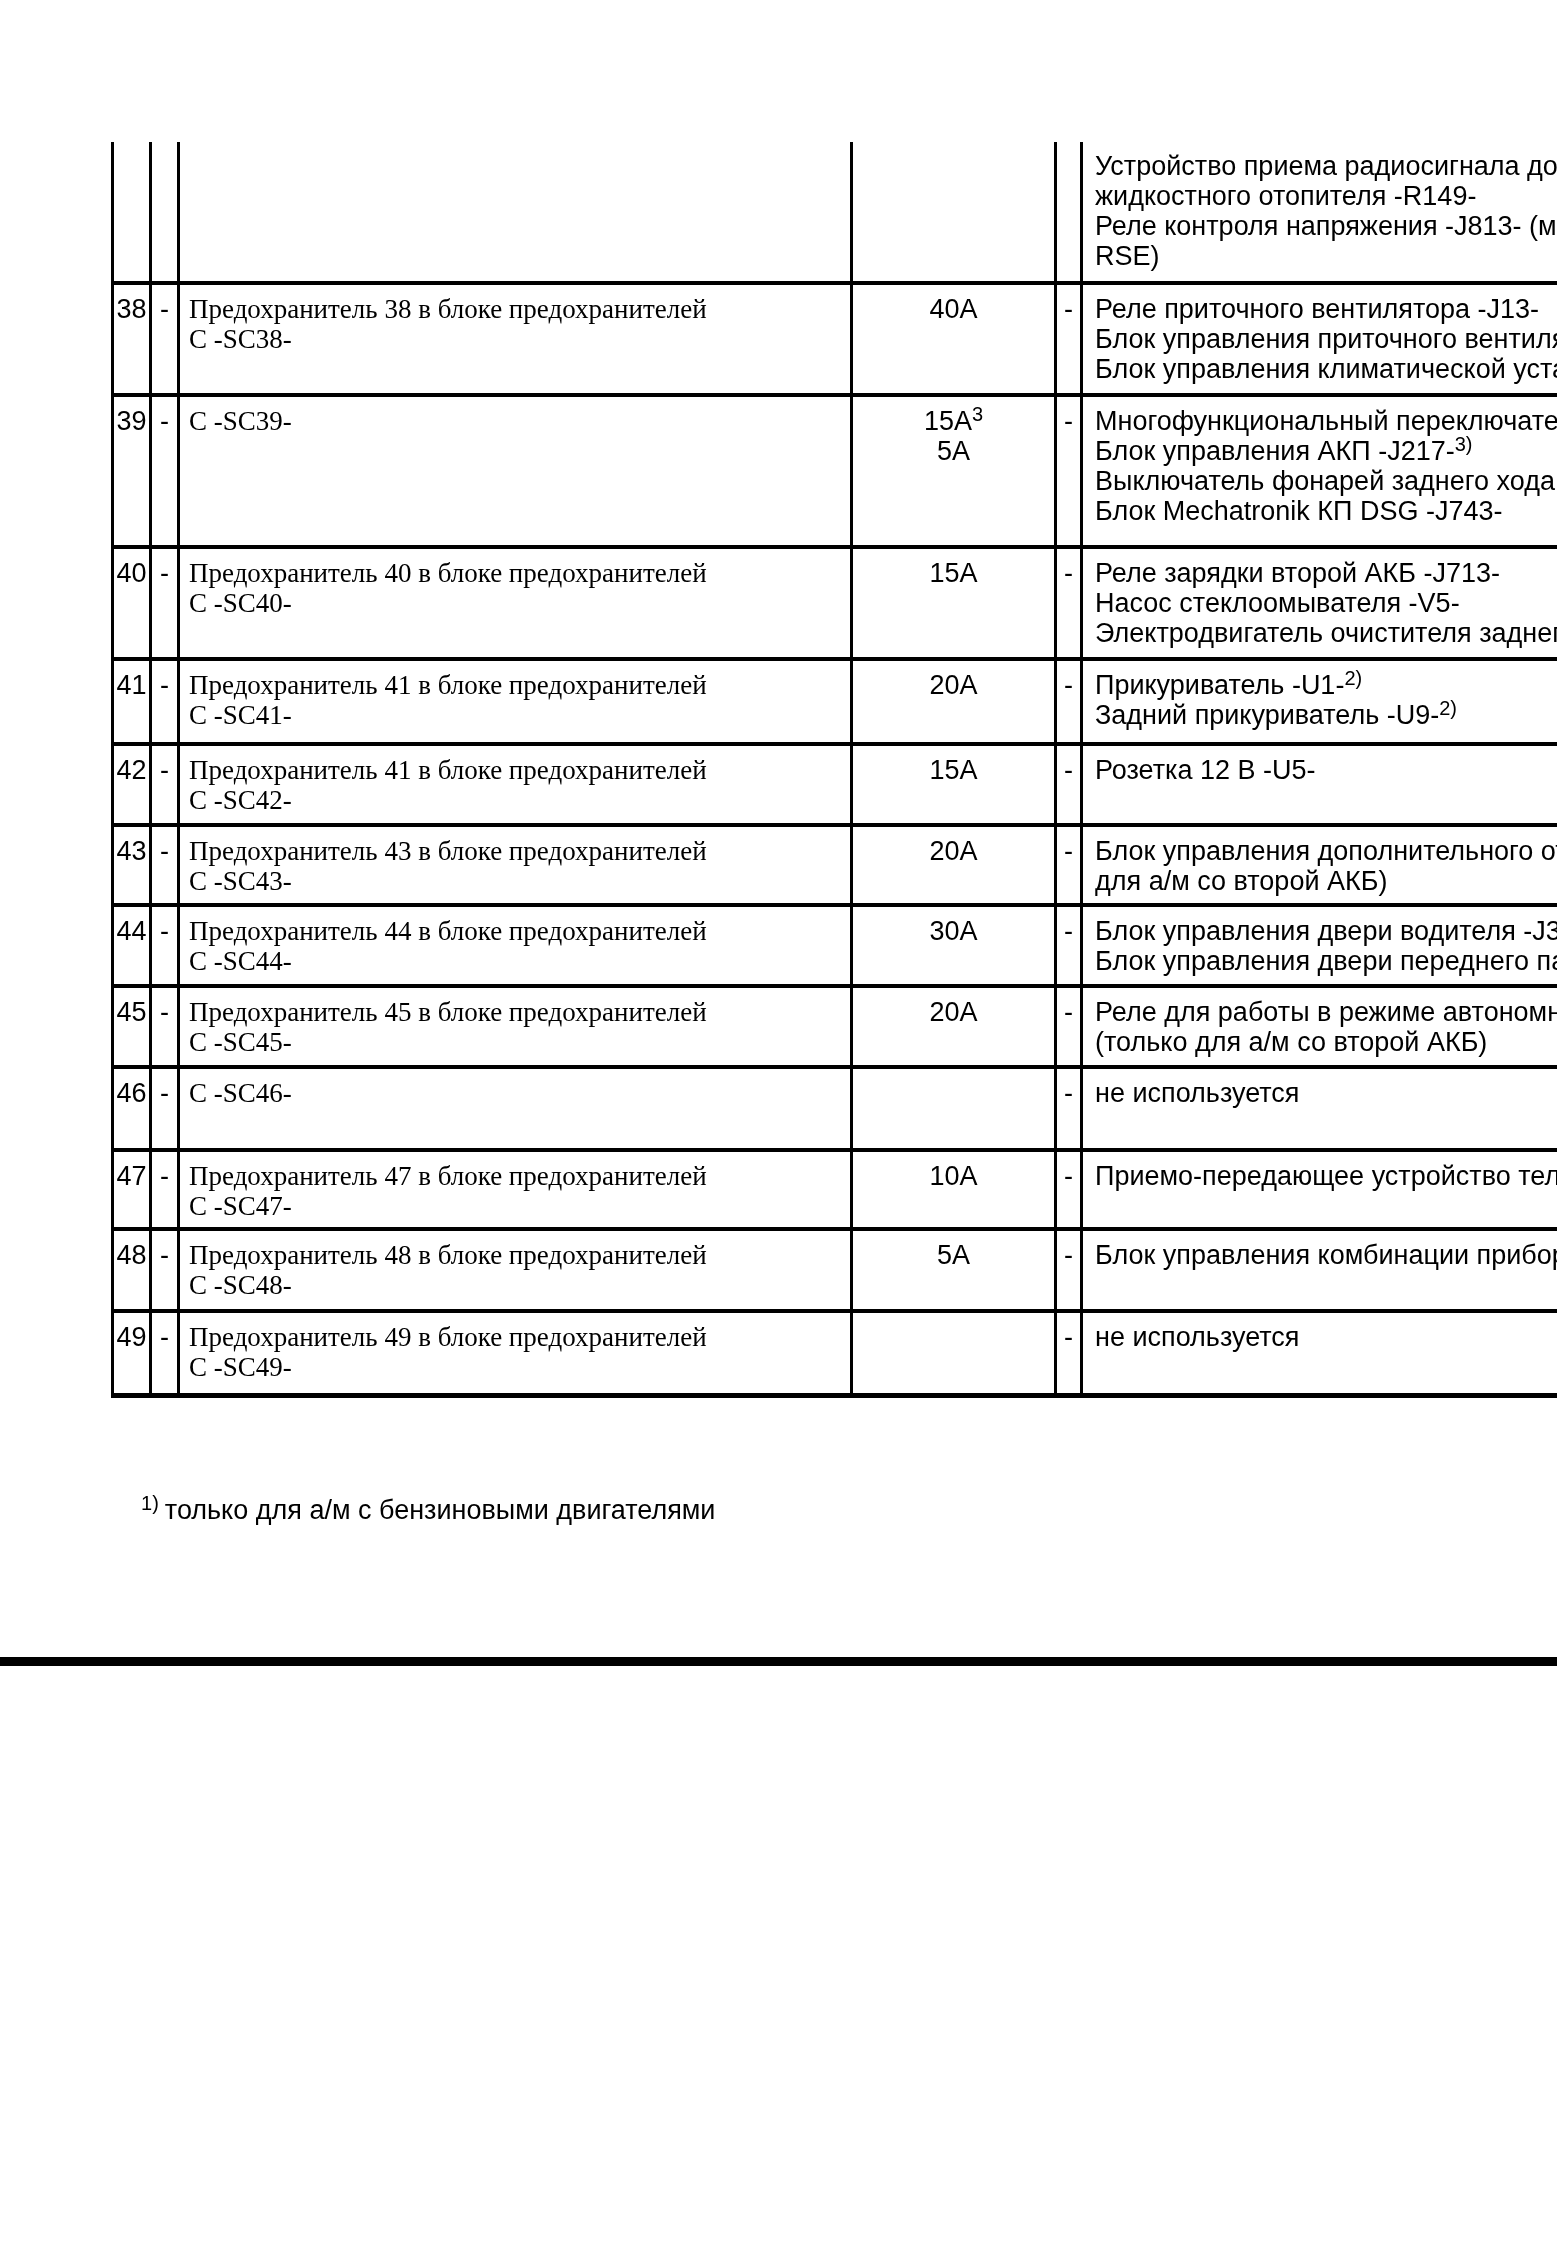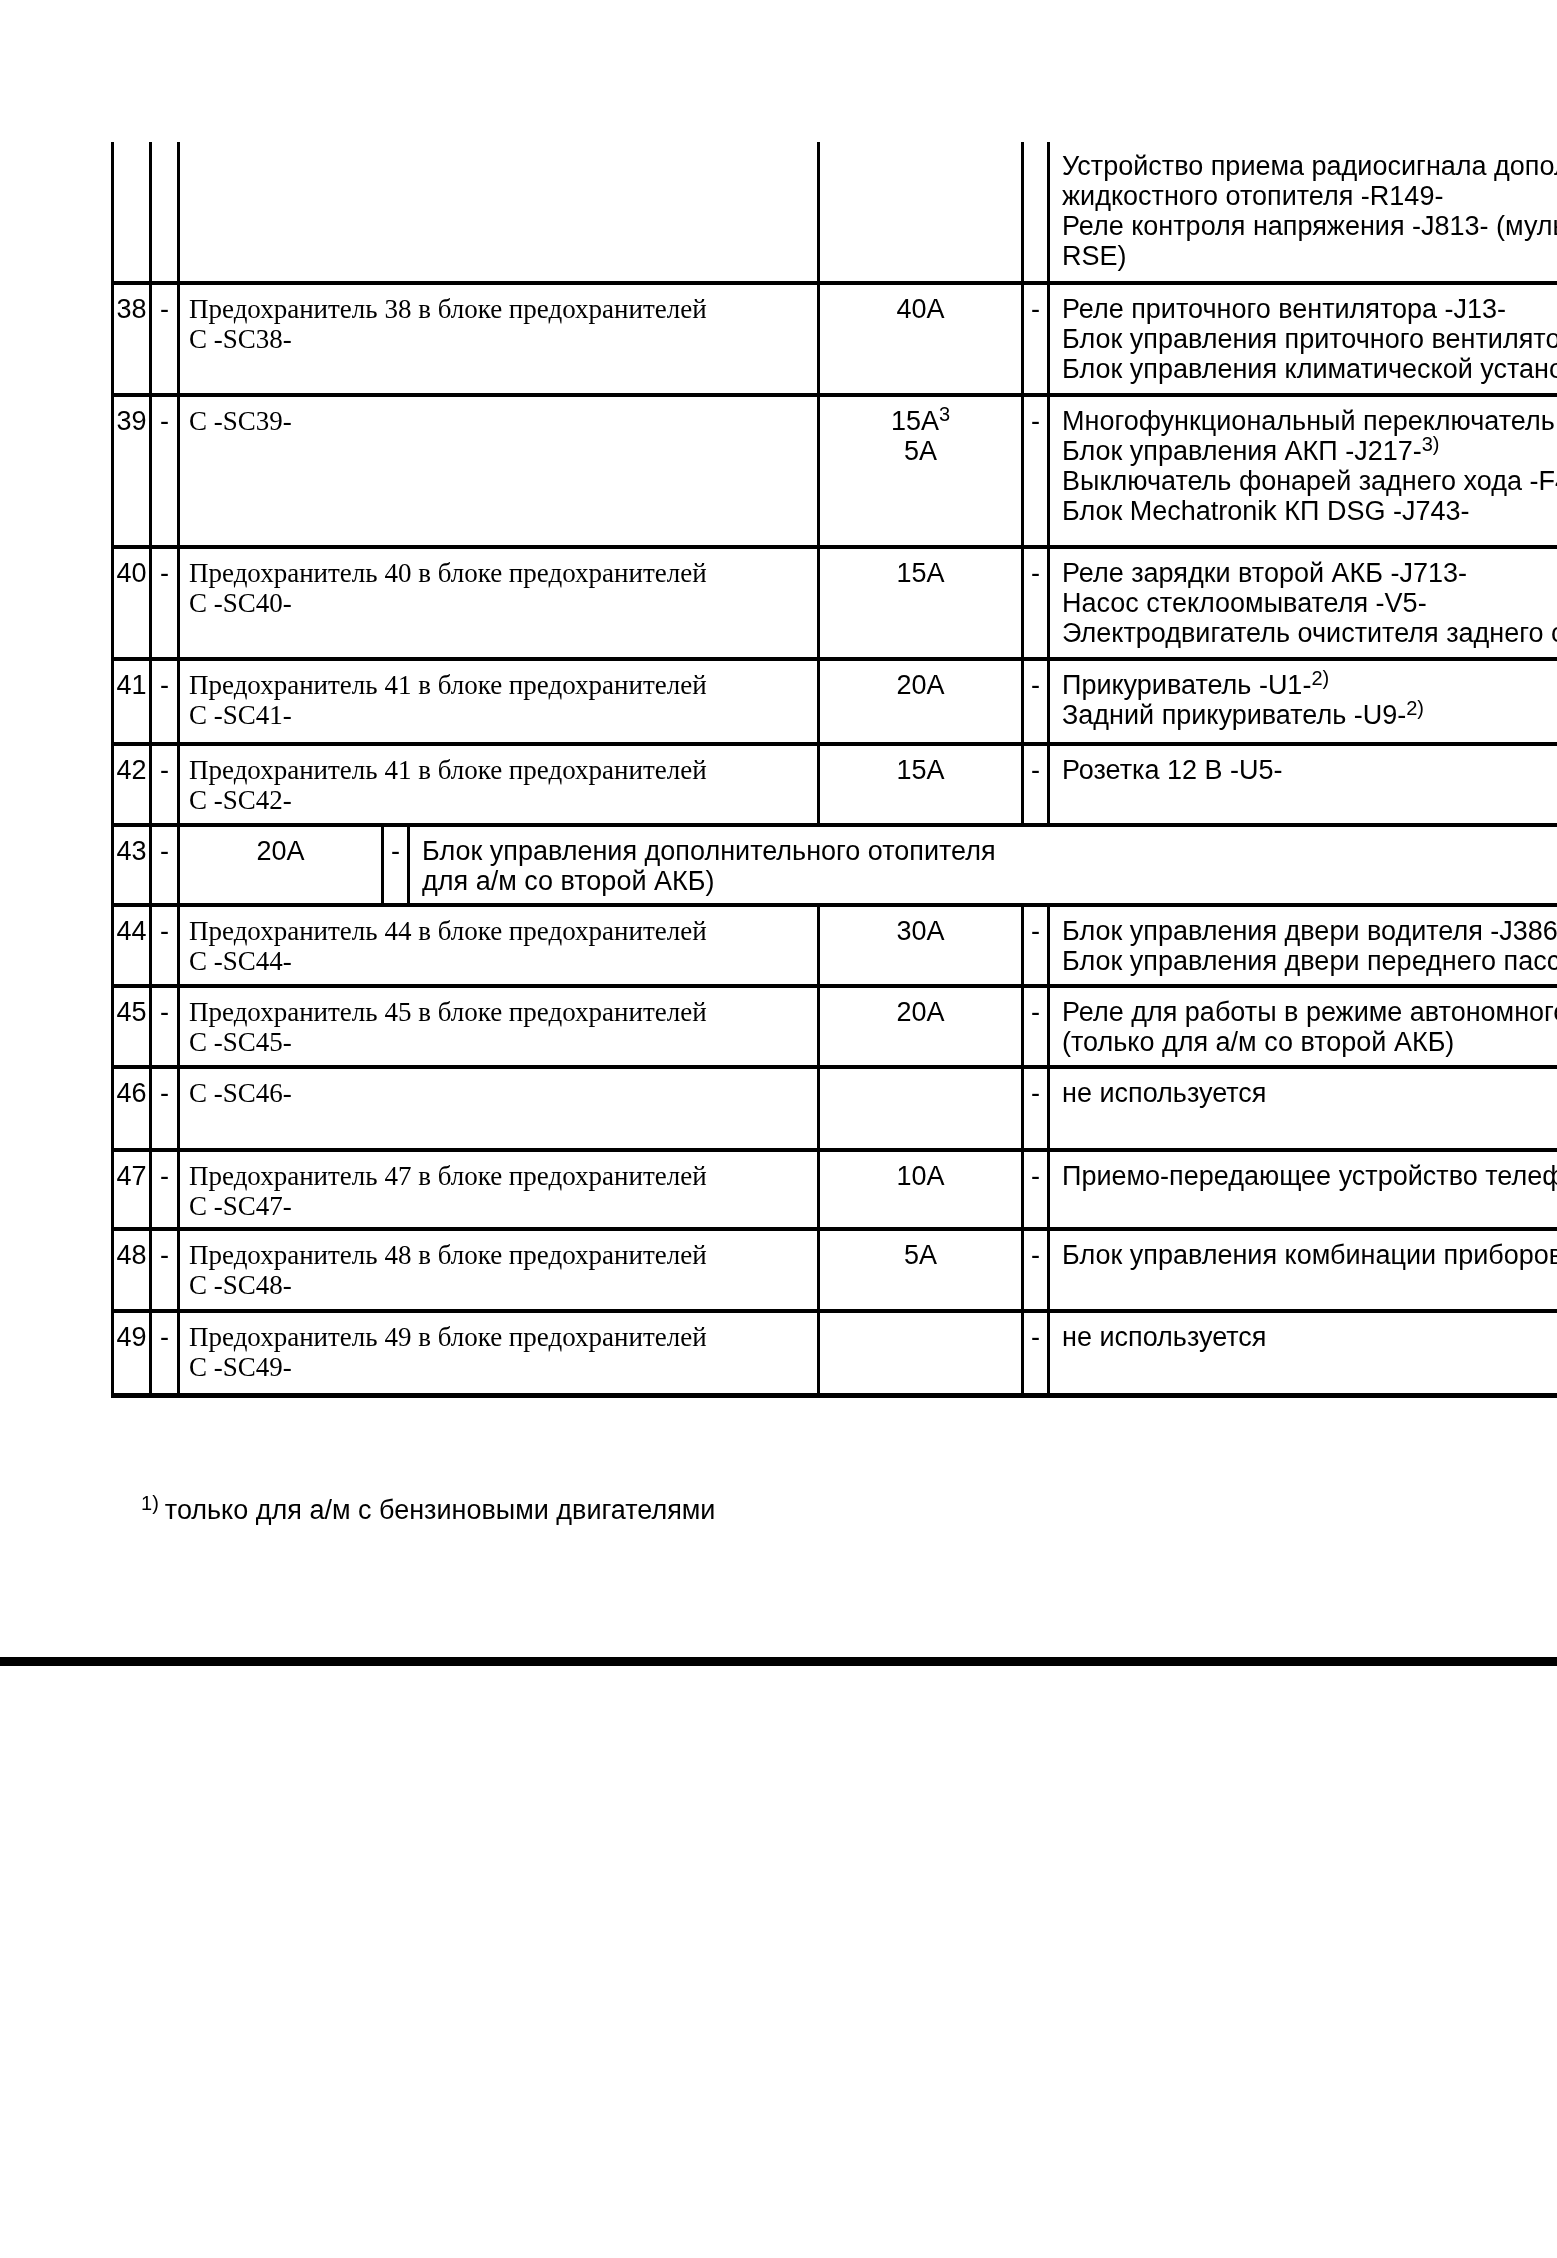--- a/index.html
+++ b/index.html
@@ -29,21 +29,21 @@
     flex:none;
     border-left:3px solid #000;
     padding-top:9px;
     font-size:27px;
     line-height:30px;
     overflow:visible;
   }
   .c-num  {width:38px;  text-align:center;}
   .c-dash {width:28px;  text-align:center;}
   .c-desc {width:640px; padding-left:9px;font-family:Liberation Serif, serif;}
-  .c-amp  {width:204px; text-align:center;}
+  .c-amp  {width:204px; text-align:center;margin-left:33px;}
   .c-dash2{width:26px;  text-align:center;}
   .c-cons {width:600px; padding-left:12px;}
   .line{white-space:pre;}
   .cell sup{
     font-size:20px;
     line-height:0;
     vertical-align:9px;
   }
   
   .footnote{
@@ -203,20 +203,24 @@
             <div class="line">Розетка 12 В -U5-</div>
           </div>
         </div>
         <div class="row" style="height: 80px;">
           <div class="cell c-num">
             <div class="line">43</div>
           </div>
           <div class="cell c-dash">
             <div class="line">-</div>
           </div>
+          <div class="cell c-desc">
+            <div class="line">Предохранитель 43 в блоке предохранителей</div>
+            <div class="line">С -SC43-</div>
+          </div>
           <div class="cell c-amp">
             <div class="line">20A</div>
           </div>
           <div class="cell c-dash2">
             <div class="line">-</div>
           </div>
           <div class="cell c-cons">
             <div class="line">Блок управления дополнительного отопителя</div>
             <div class="line">для а/м со второй АКБ)</div>
           </div>

